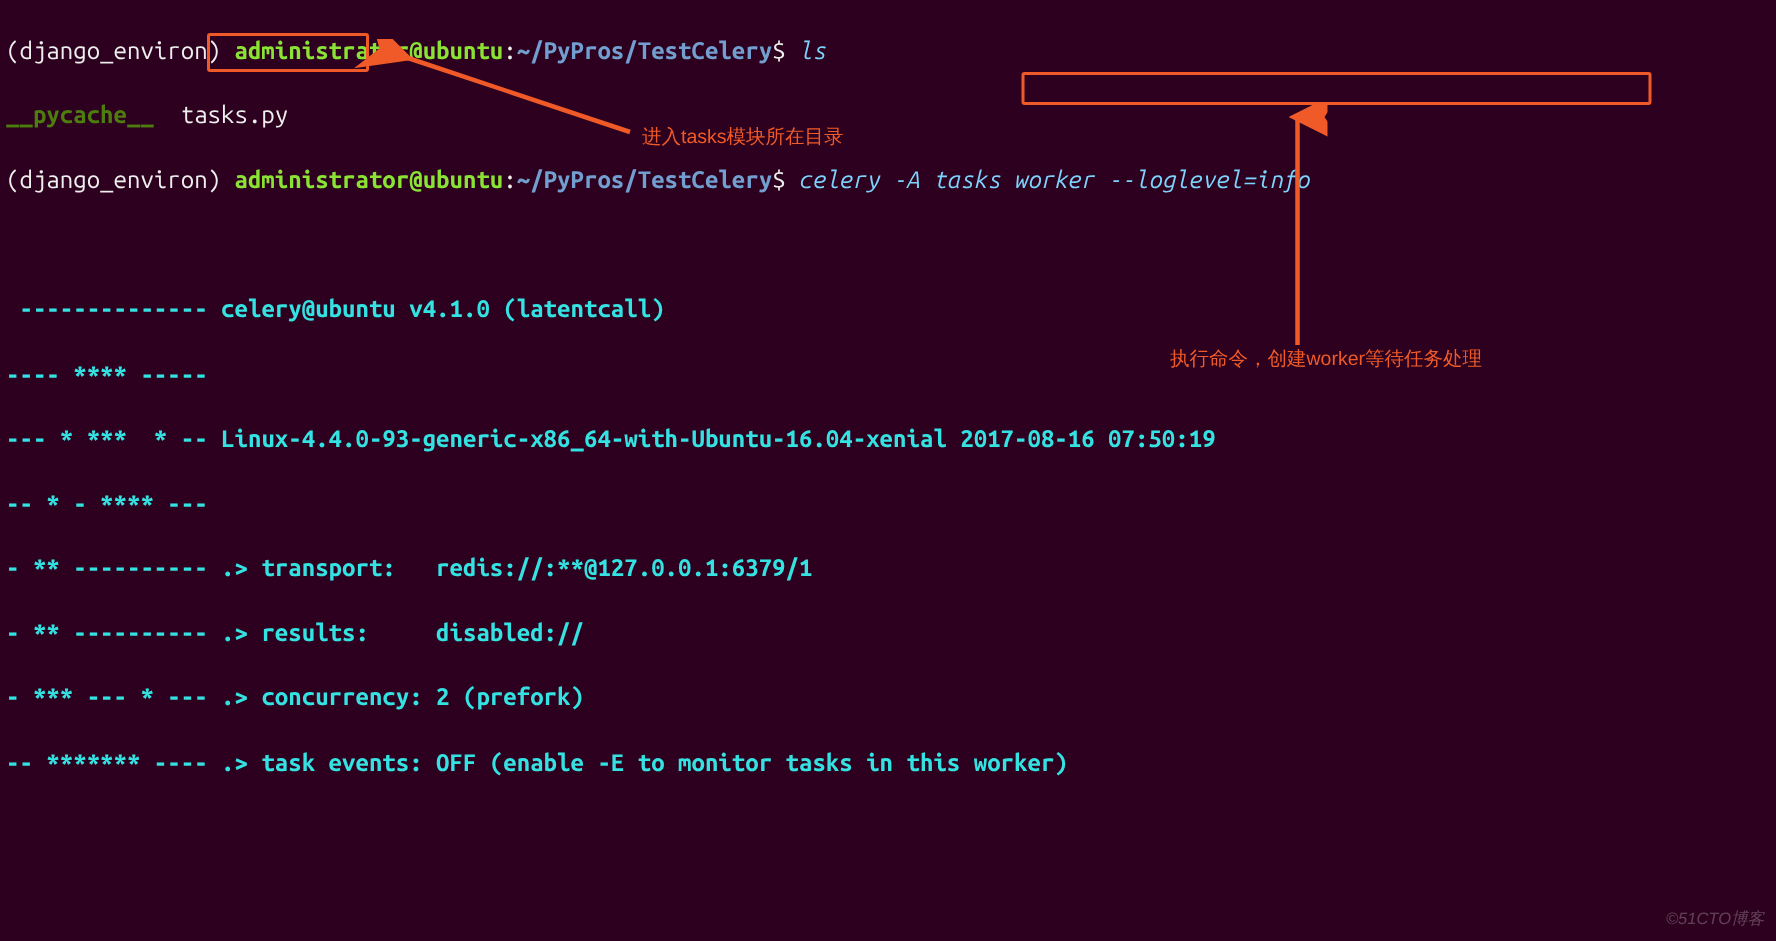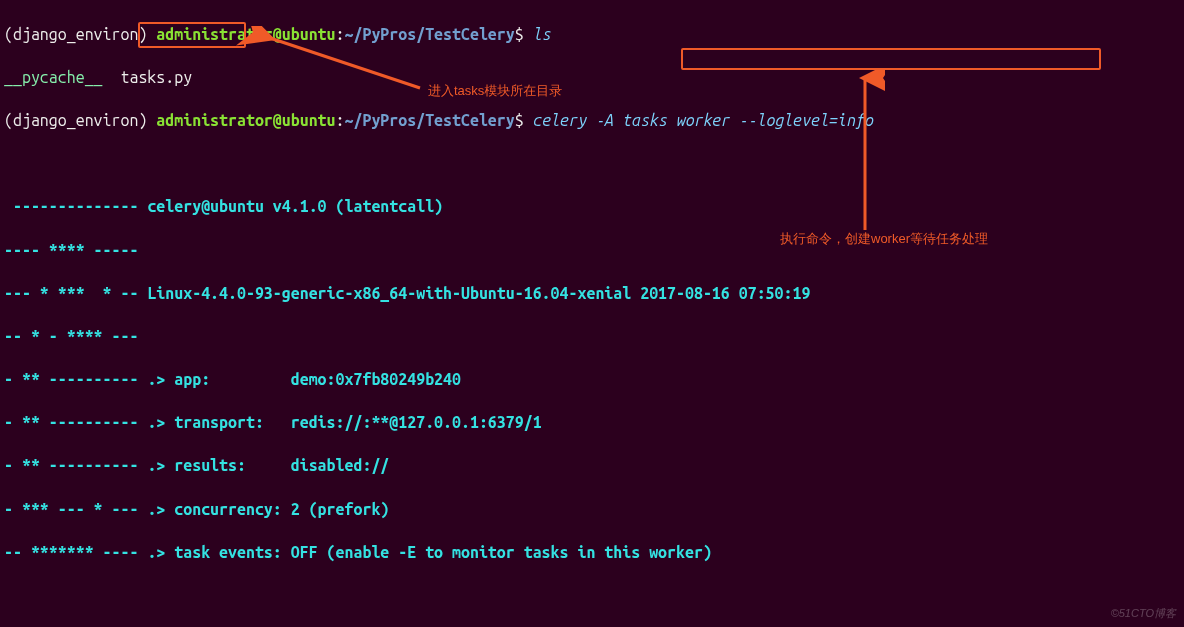--- a/index.html
+++ b/index.html
@@ -12,21 +12,21 @@
     height: 627px;
     overflow: hidden;
     position: relative;
     color: #eeeeec;
   }
   .terminal { padding: 2px 4px; white-space: pre; }
   .prompt-env { color: #eeeeec; }
   .prompt-user { color: #8ae234; font-weight: bold; }
   .prompt-path { color: #729fcf; font-weight: bold; }
   .cmd { color: #7dd3fc; font-style: italic; }
-  .dir { color: #86efac; font-weight: normal; }
+  .dir { color: #4d7c0f; font-weight: bold; }
   .cyan { color: #34e2e2; font-weight: bold; }
   .white { color: #eeeeec; }
   .box-outline {
     position: absolute;
     border: 2px solid #f05a28;
     border-radius: 2px;
     pointer-events: none;
   }
   .annotation-text {
     position: absolute;
@@ -51,21 +51,20 @@
 
 <div class="terminal">
 <div><span class="prompt-env">(django_environ) </span><span class="prompt-user">administrator@ubuntu</span><span class="white">:</span><span class="prompt-path">~/PyPros/TestCelery</span><span class="white">$ </span><span class="cmd">ls</span></div>
 <div><span class="dir">__pycache__</span><span class="white">  tasks.py</span></div>
 <div><span class="prompt-env">(django_environ) </span><span class="prompt-user">administrator@ubuntu</span><span class="white">:</span><span class="prompt-path">~/PyPros/TestCelery</span><span class="white">$ </span><span class="cmd">celery -A tasks worker --loglevel=info</span></div>
 <div class="white"> </div>
 <div><span class="cyan"> -------------- </span><span class="cyan">celery@ubuntu v4.1.0 (latentcall)</span></div>
 <div><span class="cyan">---- **** ----- </span></div>
 <div><span class="cyan">--- * ***  * -- </span><span class="cyan">Linux-4.4.0-93-generic-x86_64-with-Ubuntu-16.04-xenial 2017-08-16 07:50:19</span></div>
 <div><span class="cyan">-- * - **** --- </span></div>
-<div><span class="cyan">- ** ---------- </span><span class="cyan">.&gt; app:         demo:0x7fb80249b240</span></div>
 <div><span class="cyan">- ** ---------- </span><span class="cyan">.&gt; transport:   redis://:**@127.0.0.1:6379/1</span></div>
 <div><span class="cyan">- ** ---------- </span><span class="cyan">.&gt; results:     disabled://</span></div>
 <div><span class="cyan">- *** --- * --- </span><span class="cyan">.&gt; concurrency: 2 (prefork)</span></div>
 <div><span class="cyan">-- ******* ---- </span><span class="cyan">.&gt; task events: OFF (enable -E to monitor tasks in this worker)</span></div>
 
 
 
 
 <div></div>
 

